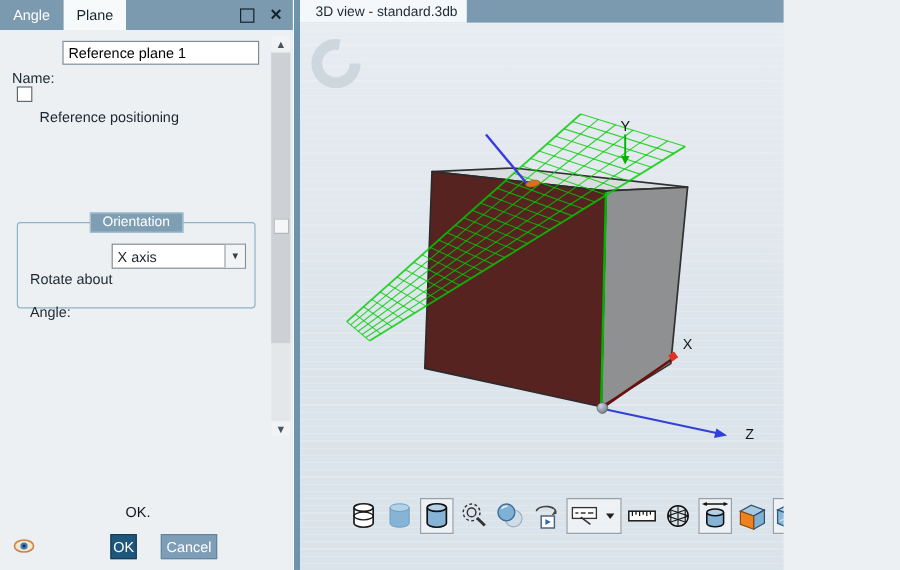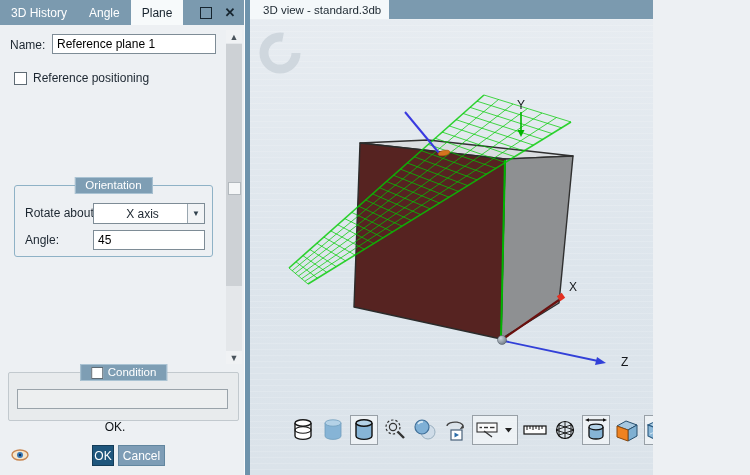--- a/index.html
+++ b/index.html
@@ -11,37 +11,37 @@
   .tabbar{height:25px;background:#7b9aaf;display:flex;align-items:stretch;position:relative;}
   .tab{color:#fff;display:flex;align-items:center;padding:0 11px;cursor:default;}
   .tab.active{background:#f7fafb;color:#18242e;}
   .winbtn{position:absolute;top:0;height:25px;display:flex;align-items:center;justify-content:center;color:#16242e;}
   .btn-max{left:196px;width:20px;}
   .btn-max .sq{width:10px;height:10px;border:1.5px solid #16242e;display:block;}
   .btn-close{left:220px;width:20px;font-size:13px;font-weight:bold;}
 
   .panel-body{position:absolute;top:25px;left:0;right:0;bottom:0;background:#edf0f3;}
   .abs{position:absolute;}
-  .lbl{white-space:nowrap;}
+  .lbl{white-space:nowrap;margin-top:20px;}
   .tin{position:absolute;box-sizing:border-box;height:20px;border:1px solid #7e8c96;background:#fff;font:12px "Liberation Sans",sans-serif;padding:0 4px;color:#000000;}
   .cbx{position:absolute;box-sizing:border-box;width:13px;height:13px;background:#fff;border:1px solid #5f6b74;}
 
   .group{position:absolute;border:1px solid #8fb2c6;border-radius:3px;background:transparent;}
   .badge{position:absolute;top:-9px;left:50%;transform:translateX(-50%);background:#7e9eb4;border:1px solid #aac3d3;color:#fff;font-size:11.5px;height:15px;line-height:15px;padding:0 10px;white-space:nowrap;display:flex;align-items:center;gap:5px;}
   .badge .cbx2{box-sizing:border-box;width:12px;height:12px;background:#fff;border:1px solid #5f6b74;flex:none;}
 
   .combo{position:absolute;box-sizing:border-box;height:21px;border:1px solid #7e8c96;background:#fff;display:flex;align-items:center;}
-  .combo .cval{flex:1;padding-left:4px;text-align:center;}
+  .combo .cval{flex:1;padding-left:4px;}
   .combo .cbtn{width:16px;align-self:stretch;border-left:1px solid #9aa7b0;display:flex;align-items:center;justify-content:center;font-size:8px;color:#30404c;background:#f2f4f6;}
 
   .cond-box{position:absolute;background:#e8ebed;border:1px solid #c2c9ce;border-radius:2px;}
   .cond-input{position:absolute;box-sizing:border-box;background:#edeff0;border:1px solid #9aa3aa;height:20px;}
 
   .status{position:absolute;left:0;width:230px;text-align:center;color:#101418;}
-  .btnrow{position:absolute;display:flex;gap:4px;}
+  .btnrow{position:absolute;display:flex;gap:20px;}
   .pbtn{box-sizing:border-box;height:21px;display:flex;align-items:center;justify-content:center;color:#fff;font-size:12px;cursor:default;}
   .ok{width:22px;background:#1f567c;border:1px solid #143c58;}
   .cancel{width:47px;background:#7e9db6;border:1px solid #62869f;}
 
   
   .sbar{position:absolute;left:226px;top:5px;width:16px;height:334px;background:#e4e7ea;}
   .sarrow{position:absolute;left:0;width:16px;height:13px;display:flex;align-items:center;justify-content:center;font-size:9px;color:#4a545c;background:#f0f2f4;}
   .sa-up{top:0;}
   .sa-dn{bottom:0;}
   .sthumb{position:absolute;left:0;top:14px;width:16px;height:242px;background:#cdd1d5;}
@@ -66,21 +66,20 @@
   .tb-sep{width:1px;height:26px;background:#aab2b9;margin:0 3px;flex:none;}
   .tb-more{margin-left:12px;color:#24303a;font-size:15px;font-weight:bold;letter-spacing:-1px;}
 </style>
 </head>
 <body>
 
 <div class="app">
 
   <div class="left">
     <div class="tabbar">
-      <span class="tab">3D History</span>
       <span class="tab">Angle</span>
       <span class="tab active">Plane</span>
       <span class="winbtn btn-max">
           <span class="sq"></span>
         </span>
       <span class="winbtn btn-close">✕</span>
     </div>
 
     <div class="panel-body">
 
@@ -92,30 +91,22 @@
 
 
       <div class="group" style="left:14px;top:160px;width:197px;height:70px;">
         <span class="badge">Orientation</span>
         <span class="abs lbl" style="left:10px;top:20px;">Rotate about</span>
         <div class="combo" style="left:78px;top:17px;width:112px;">
           <span class="cval">X axis</span>
           <span class="cbtn">▼</span>
         </div>
         <span class="abs lbl" style="left:10px;top:47px;">Angle:</span>
-        <input class="tin" style="left: 78px; top: 44px; width: 112px;" value="45">
       </div>
 
-      <div class="cond-box" style="left:8px;top:347px;width:229px;height:47px;">
-        <span class="badge">
-          <span class="cbx2"></span>
-          <span>Condition</span>
-        </span>
-        <div class="cond-input" style="left:8px;top:16px;width:211px;"></div>
-      </div>
 
       <div class="status" style="top:395px;">OK.</div>
 
       <div class="btnrow" style="left:92px;top:420px;">
         <div class="pbtn ok">OK</div>
         <div class="pbtn cancel">Cancel</div>
       </div>
 
       <span class="abs" style="left:11px;top:423px;">
         <svg width="18" height="14" viewBox="0 0 18 14">

